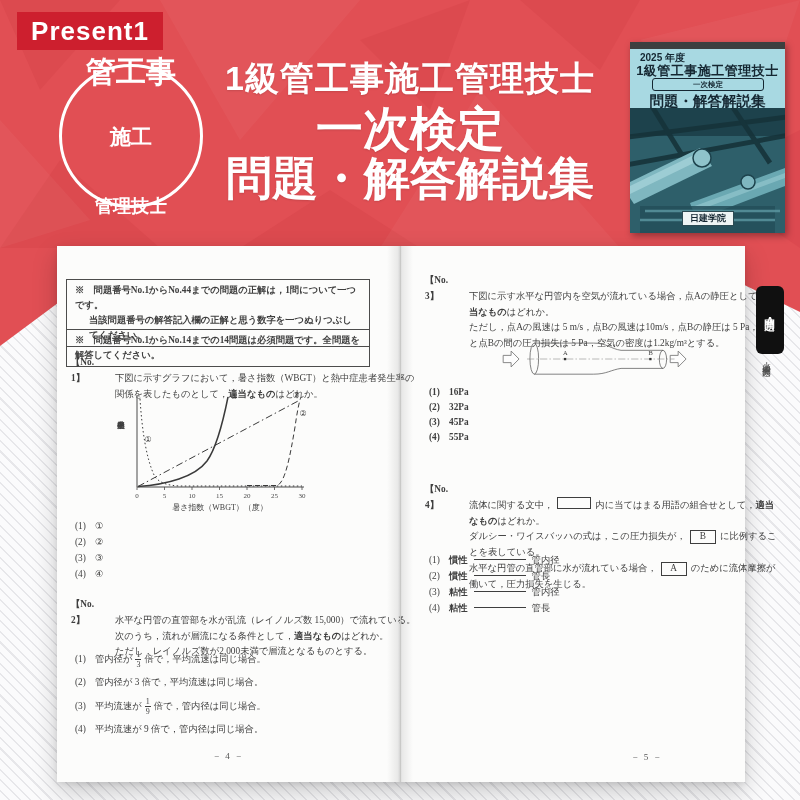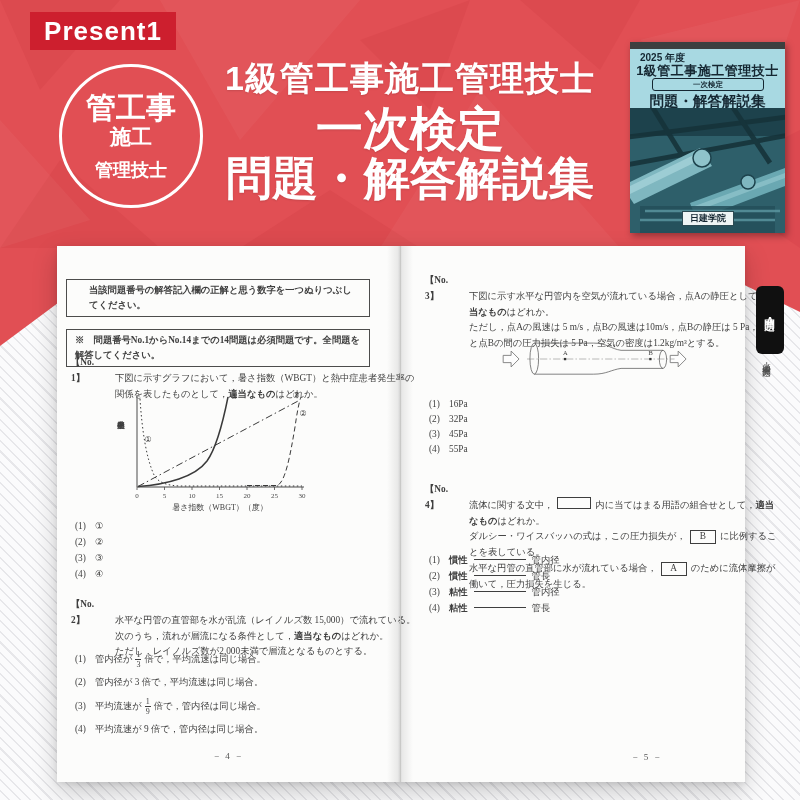--- a/index.html
+++ b/index.html
@@ -6,26 +6,26 @@
   .stage{
     position:relative;width:800px;height:800px;overflow:hidden;
     background:repeating-linear-gradient(45deg,#fbfbfc 0px,#fbfbfc 6px,#e7e7ea 6px,#e7e7ea 7.5px);
     font-family:"Liberation Sans","DejaVu Sans",sans-serif;
   }
   
   .red-area{position:absolute;left:0;top:0;z-index:1;}
   .present-badge{
     position:absolute;left:17px;top:12px;width:146px;height:38px;z-index:2;
     background:#cd1f2e;color:#fff;display:flex;align-items:center;justify-content:center;
-    font-size:26px;font-weight:bold;letter-spacing:1px;margin-left:13px;
+    font-size:26px;font-weight:bold;letter-spacing:1px;
   }
   .circle-badge{
     position:absolute;left:59px;top:64px;width:138px;height:138px;z-index:2;
     border:3px solid #fff;border-radius:50%;color:#fff;
-    display:flex;flex-direction:column;align-items:center;justify-content:center;line-height:1.12;
+    display:flex;flex-direction:column;align-items:center;justify-content:center;line-height:1.12;gap:36px;
   }
   .circle-l1{font-size:30px;font-weight:bold;}
   .circle-l2{font-size:21px;font-weight:bold;}
   .circle-l3{font-size:18px;font-weight:bold;margin-top:12px;}
   .main-title{
     position:absolute;left:196px;top:56px;width:428px;z-index:2;text-align:center;color:#fff;
     text-shadow:0 1px 2px rgba(0,0,0,0.12);
   }
   .title-l1{font-size:34px;font-weight:bold;letter-spacing:1px;}
   .title-l2{font-size:47px;font-weight:bold;margin-top:2px;line-height:1.05;}
@@ -164,20 +164,21 @@
           <line x1="10" y1="112" x2="145" y2="112"></line>
         </g>
       </g>
     </svg>
     <div class="cover-logo">日建学院</div>
   </div>
 
   <div class="spread">
 
     <div class="notice notice1">
+      <div class="b">※　問題番号No.1からNo.44までの問題の正解は，1問について一つです。</div>
       <div class="b" style="padding-left:14px;">当該問題番号の解答記入欄の正解と思う数字を一つぬりつぶしてください。</div>
     </div>
 
     <div class="notice notice2 b">
       <div>※　問題番号No.1からNo.14までの14問題は必須問題です。全問題を解答してください。</div>
     </div>
 
     <div class="q" style="left:14px;top:109px;width:306px;">
       <span class="qno">【No.　1】</span><span>下図に示すグラフにおいて，暑さ指数（WBGT）と熱中症患者発生率の関係を表したものとして，</span><span class="b">適当なもの</span><span>はどれか。</span>
     </div>
@@ -270,21 +271,21 @@
         </g>
         <rect x="87" y="32.5" width="3.2" height="3.2" fill="#333"></rect>
         <rect x="205" y="32.5" width="3.2" height="3.2" fill="#333"></rect>
         <g font-size="9" fill="#3e3e3e" text-anchor="middle" font-family="Liberation Serif, DejaVu Serif, serif">
           <text x="89" y="28">A</text>
           <text x="207" y="28">B</text>
         </g>
       </svg>
     </div>
 
-    <div class="opts" style="left:372px;top:152px;">
+    <div class="opts" style="left:372px;top:140px;font-weight:bold;">
       <div class="opt-row"><span class="opt-num">(1)</span><span>16Pa</span></div>
       <div class="opt-row"><span class="opt-num">(2)</span><span>32Pa</span></div>
       <div class="opt-row"><span class="opt-num">(3)</span><span>45Pa</span></div>
       <div class="opt-row"><span class="opt-num">(4)</span><span>55Pa</span></div>
     </div>
 
     <div class="q" style="left:368px;top:236px;width:312px;">
       <span class="qno">【No.　4】</span><span>流体に関する文中，</span><span class="abox-blank"></span><span>内に当てはまる用語の組合せとして，</span><span class="b">適当なもの</span><span>はどれか。</span>
       <div class="qnote"><span>ダルシー・ワイスバッハの式は，この圧力損失が，</span><span class="abox">B</span><span>に比例することを表している。</span></div>
       <div class="qnote"><span>水平な円管の直管部に水が流れている場合，</span><span class="abox">A</span><span>のために流体摩擦が働いて，圧力損失を生じる。</span></div>

